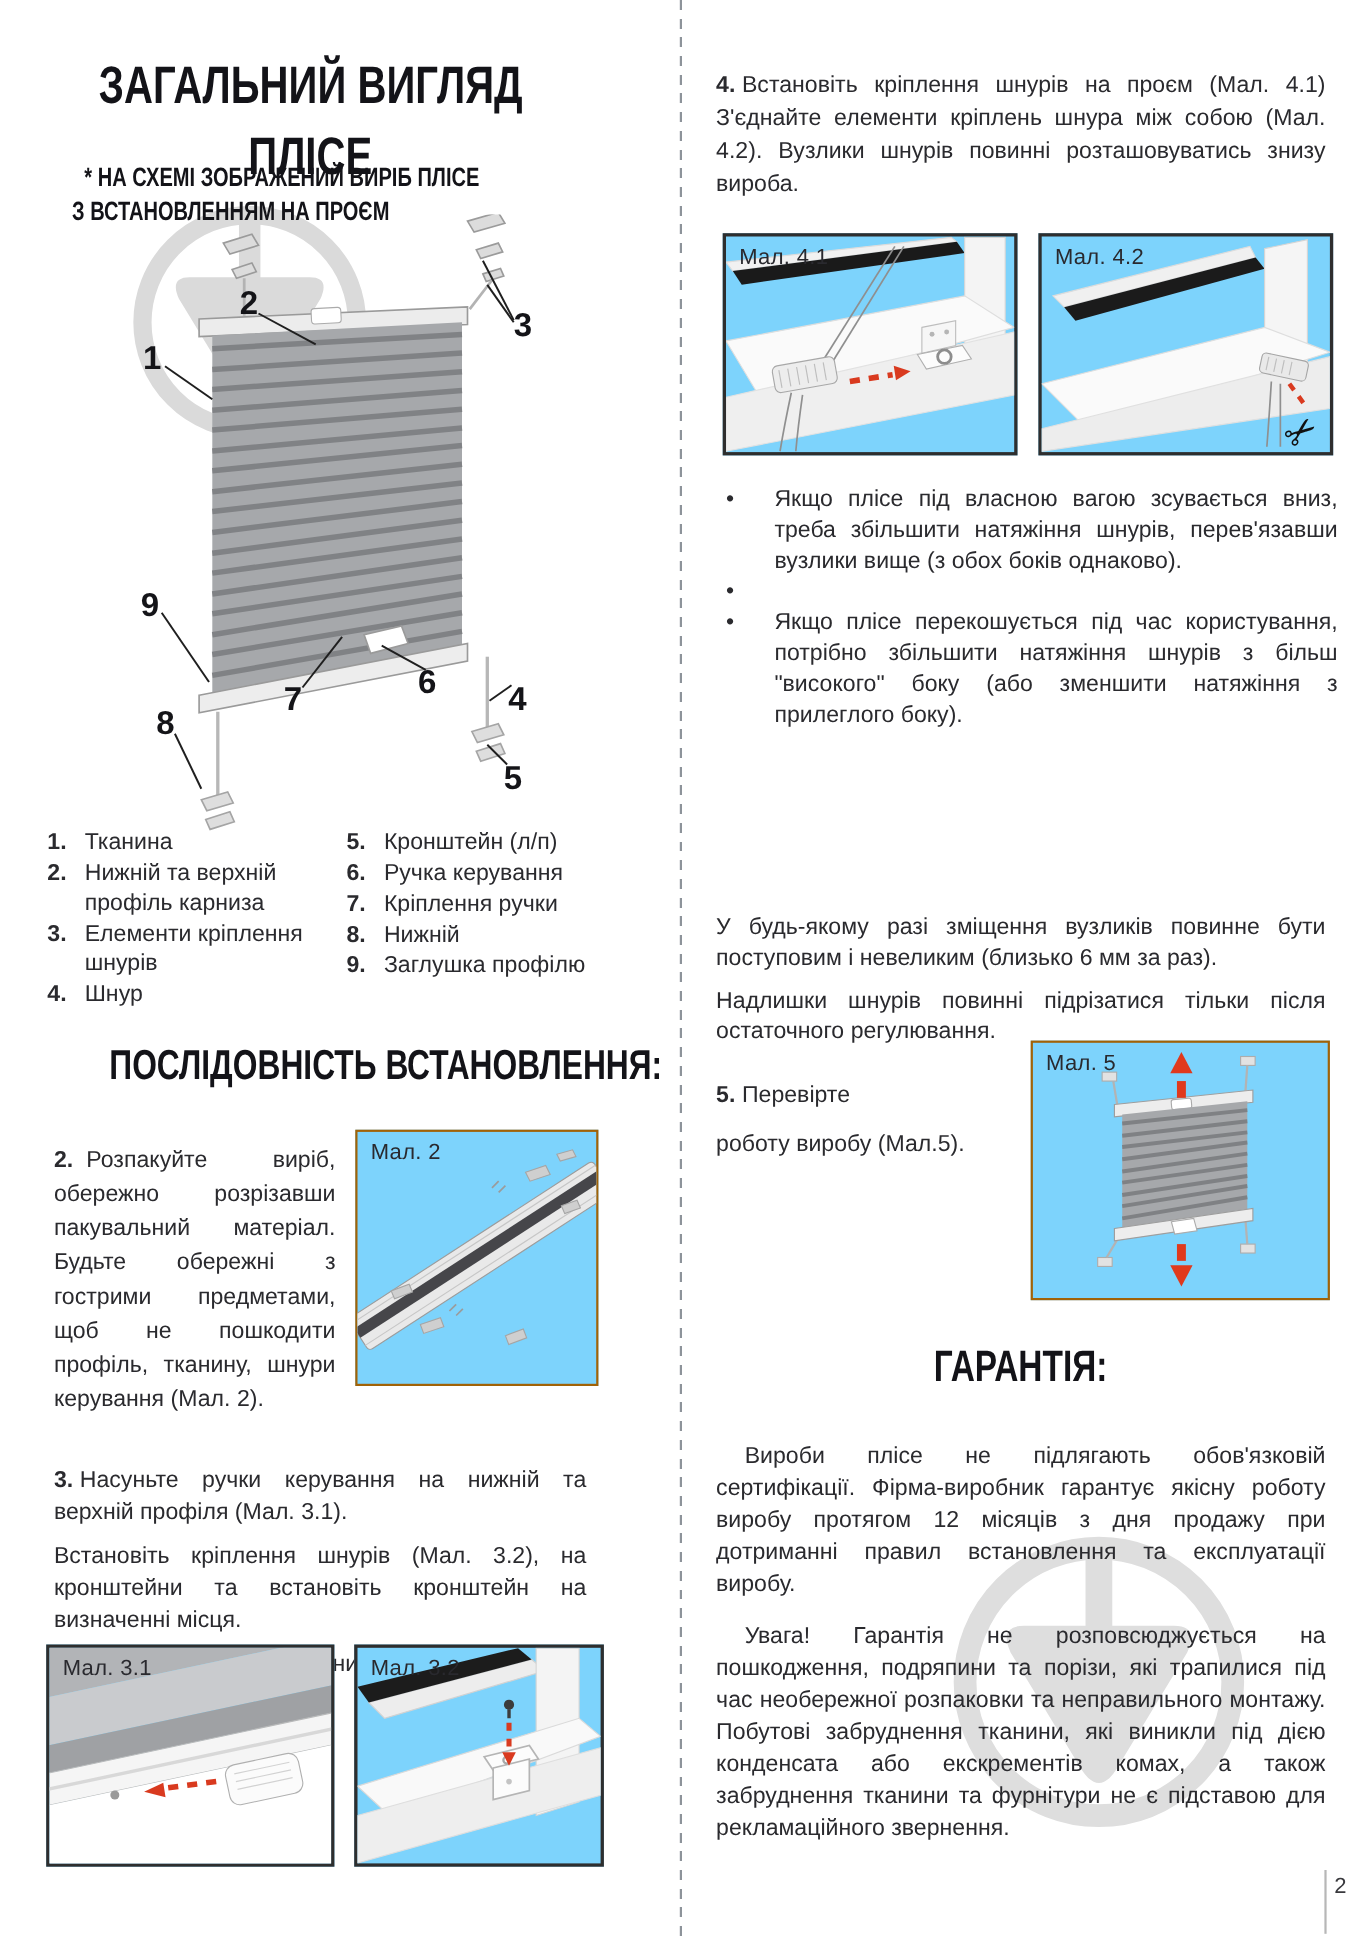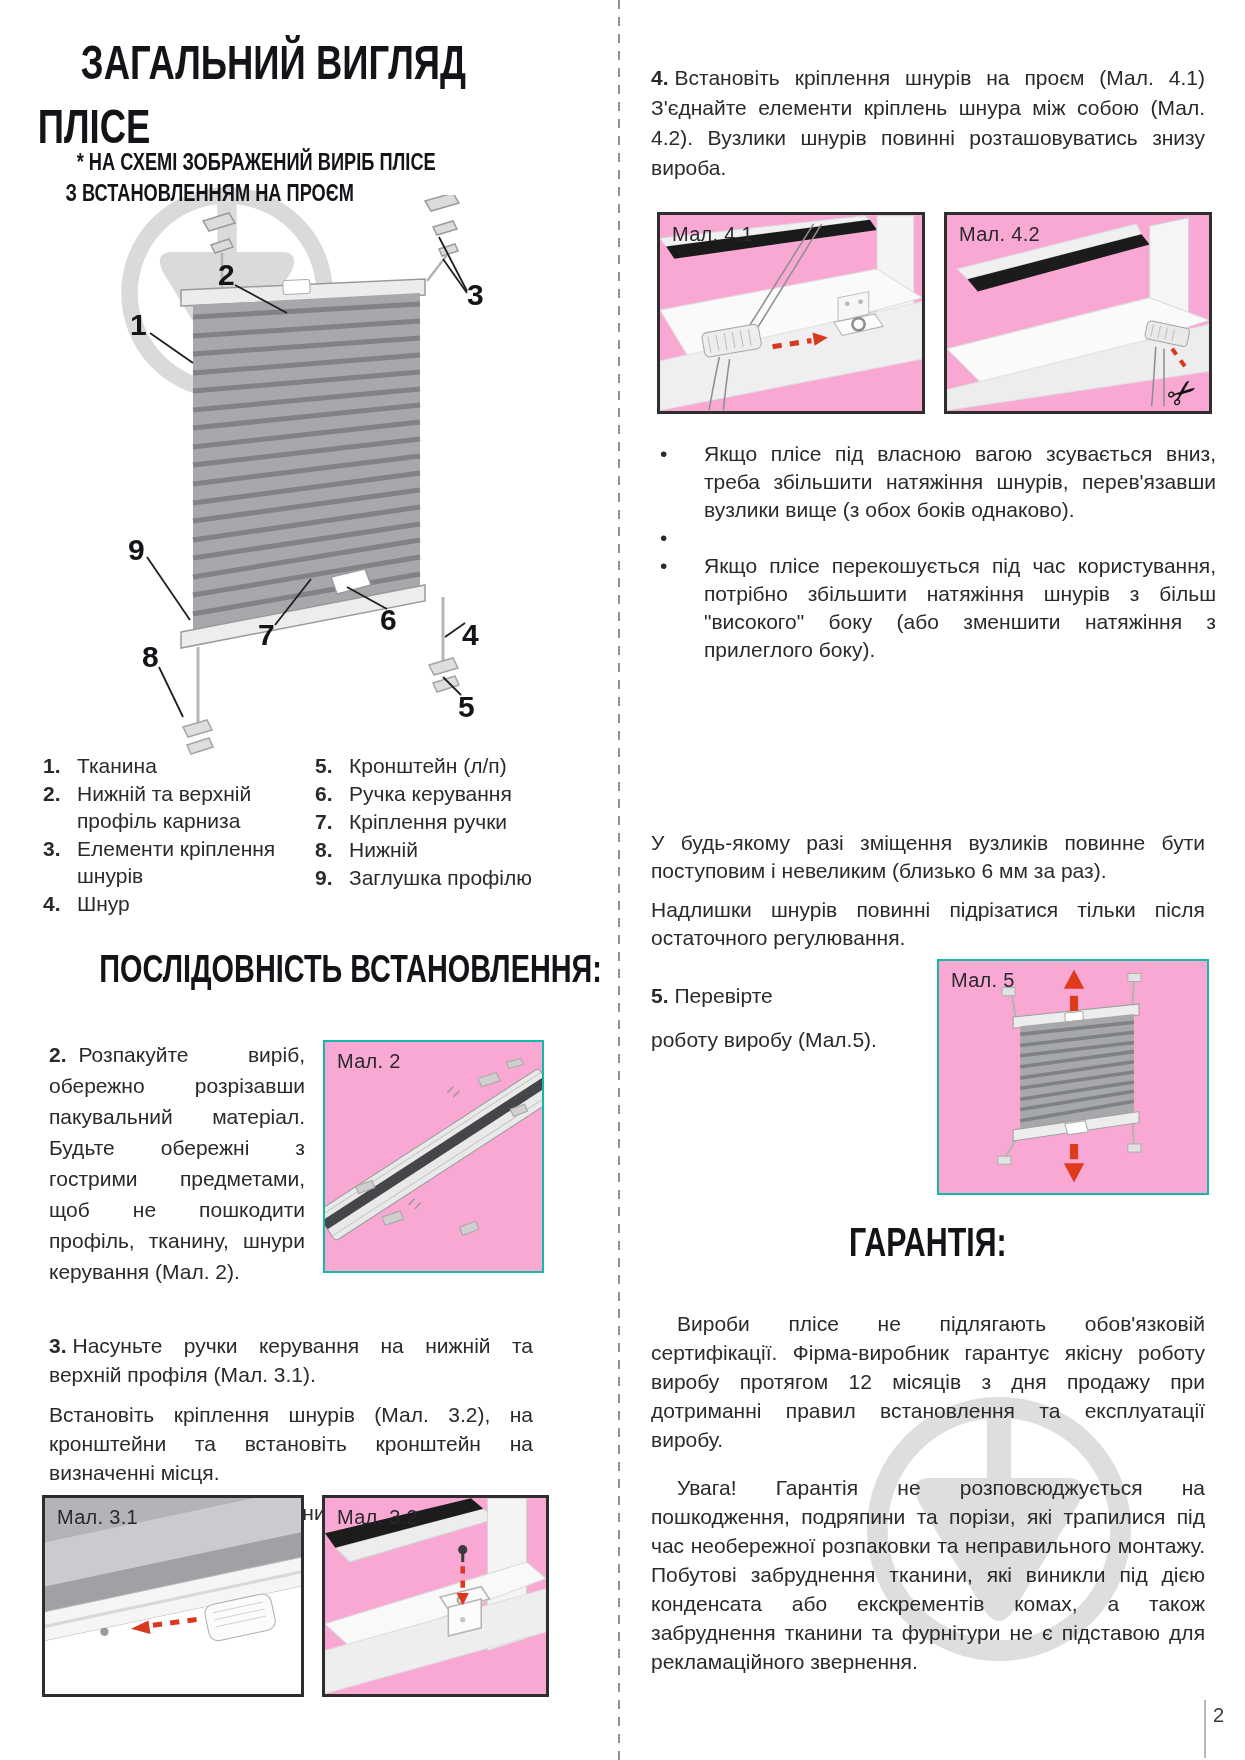--- a/index.html
+++ b/index.html
@@ -3,38 +3,38 @@
 <meta charset="utf-8">
 <style>
   html,body{margin:0;padding:0;background:#ffffff;}
   .page{position:relative;width:1245px;height:1760px;background:#ffffff;overflow:hidden;
         font-family:"Liberation Sans",sans-serif;color:#26262b;}
   .abs{position:absolute;}
   .z1{z-index:2;}
   .wm{z-index:0;}
   .cond{display:inline-block;transform:scaleX(0.76);transform-origin:50% 50%;
         white-space:nowrap;font-weight:800;color:#131318;}
-  .title-wrap{left:20px;top:36px;width:525px;text-align:left;line-height:53px;}
+  .title-wrap{left:20px;top:52px;width:525px;text-align:center;line-height:53px;}
   .title-line{font-size:48px;}
   .subtitle-wrap{left:20px;top:148px;width:525px;text-align:left;line-height:28px;}
   .subtitle-line{font-size:24px;}
   .h2-wrap{left:20px;top:948px;width:525px;text-align:center;}
   .h2-line{font-size:38px;}
   .h3-wrap{left:640px;top:1220px;width:576px;text-align:center;}
   .h3-line{font-size:40px;}
   .body-l{font-size:21px;line-height:31px;text-align:justify;color:#2a2a2e;}
   .body-r{font-size:21px;line-height:28px;text-align:justify;color:#2a2a2e;}
   .body-l p,.body-r p{margin:11px;}
   .stepnum{font-weight:bold;margin-right:12px;}
   .stepnum2{font-weight:bold;margin-right:6px;}
   .legend-item{display:flex;font-size:21px;line-height:27px;color:#2a2a2e;margin:0 0 1px 0;}
   .legend-item .n{font-weight:bold;flex:none;width:34px;}
   .legend-item .t{flex:1;}
-  .figbox{position:absolute;background:#f9a8d4;border:3px solid #2e2e2e;z-index:2;}
-  .figbox.thin{border:2px solid #14b8a6;margin-top:13px;}
+  .figbox{position:absolute;background:#7dd3fc;border:3px solid #2e2e2e;z-index:2;}
+  .figbox.thin{border:2px solid #a16207;}
   .figcap{position:absolute;top:8px;left:12px;font-size:20px;color:#29292e;z-index:3;letter-spacing:.3px;}
   .figbox svg{display:block;width:100%;height:100%;}
   .divider{left:618px;top:0;width:2px;height:1760px;z-index:1;
            background:repeating-linear-gradient(to bottom,#8d939a 0 9px,transparent 9px 17px);}
   .bullet-row{display:flex;margin:0;}
   .bullet-row .dot{flex:none;width:64px;padding-left:20px;box-sizing:border-box;}
   .bullet-row .bt{flex:1;text-align:justify;}
   .indent{text-indent:26px;}
   .pagenum-line{left:1204px;top:1700px;width:2px;height:58px;background:#b7b7b7;z-index:2;}
   .pagenum{left:1213px;top:1704px;font-size:20px;color:#39393d;z-index:2;}

